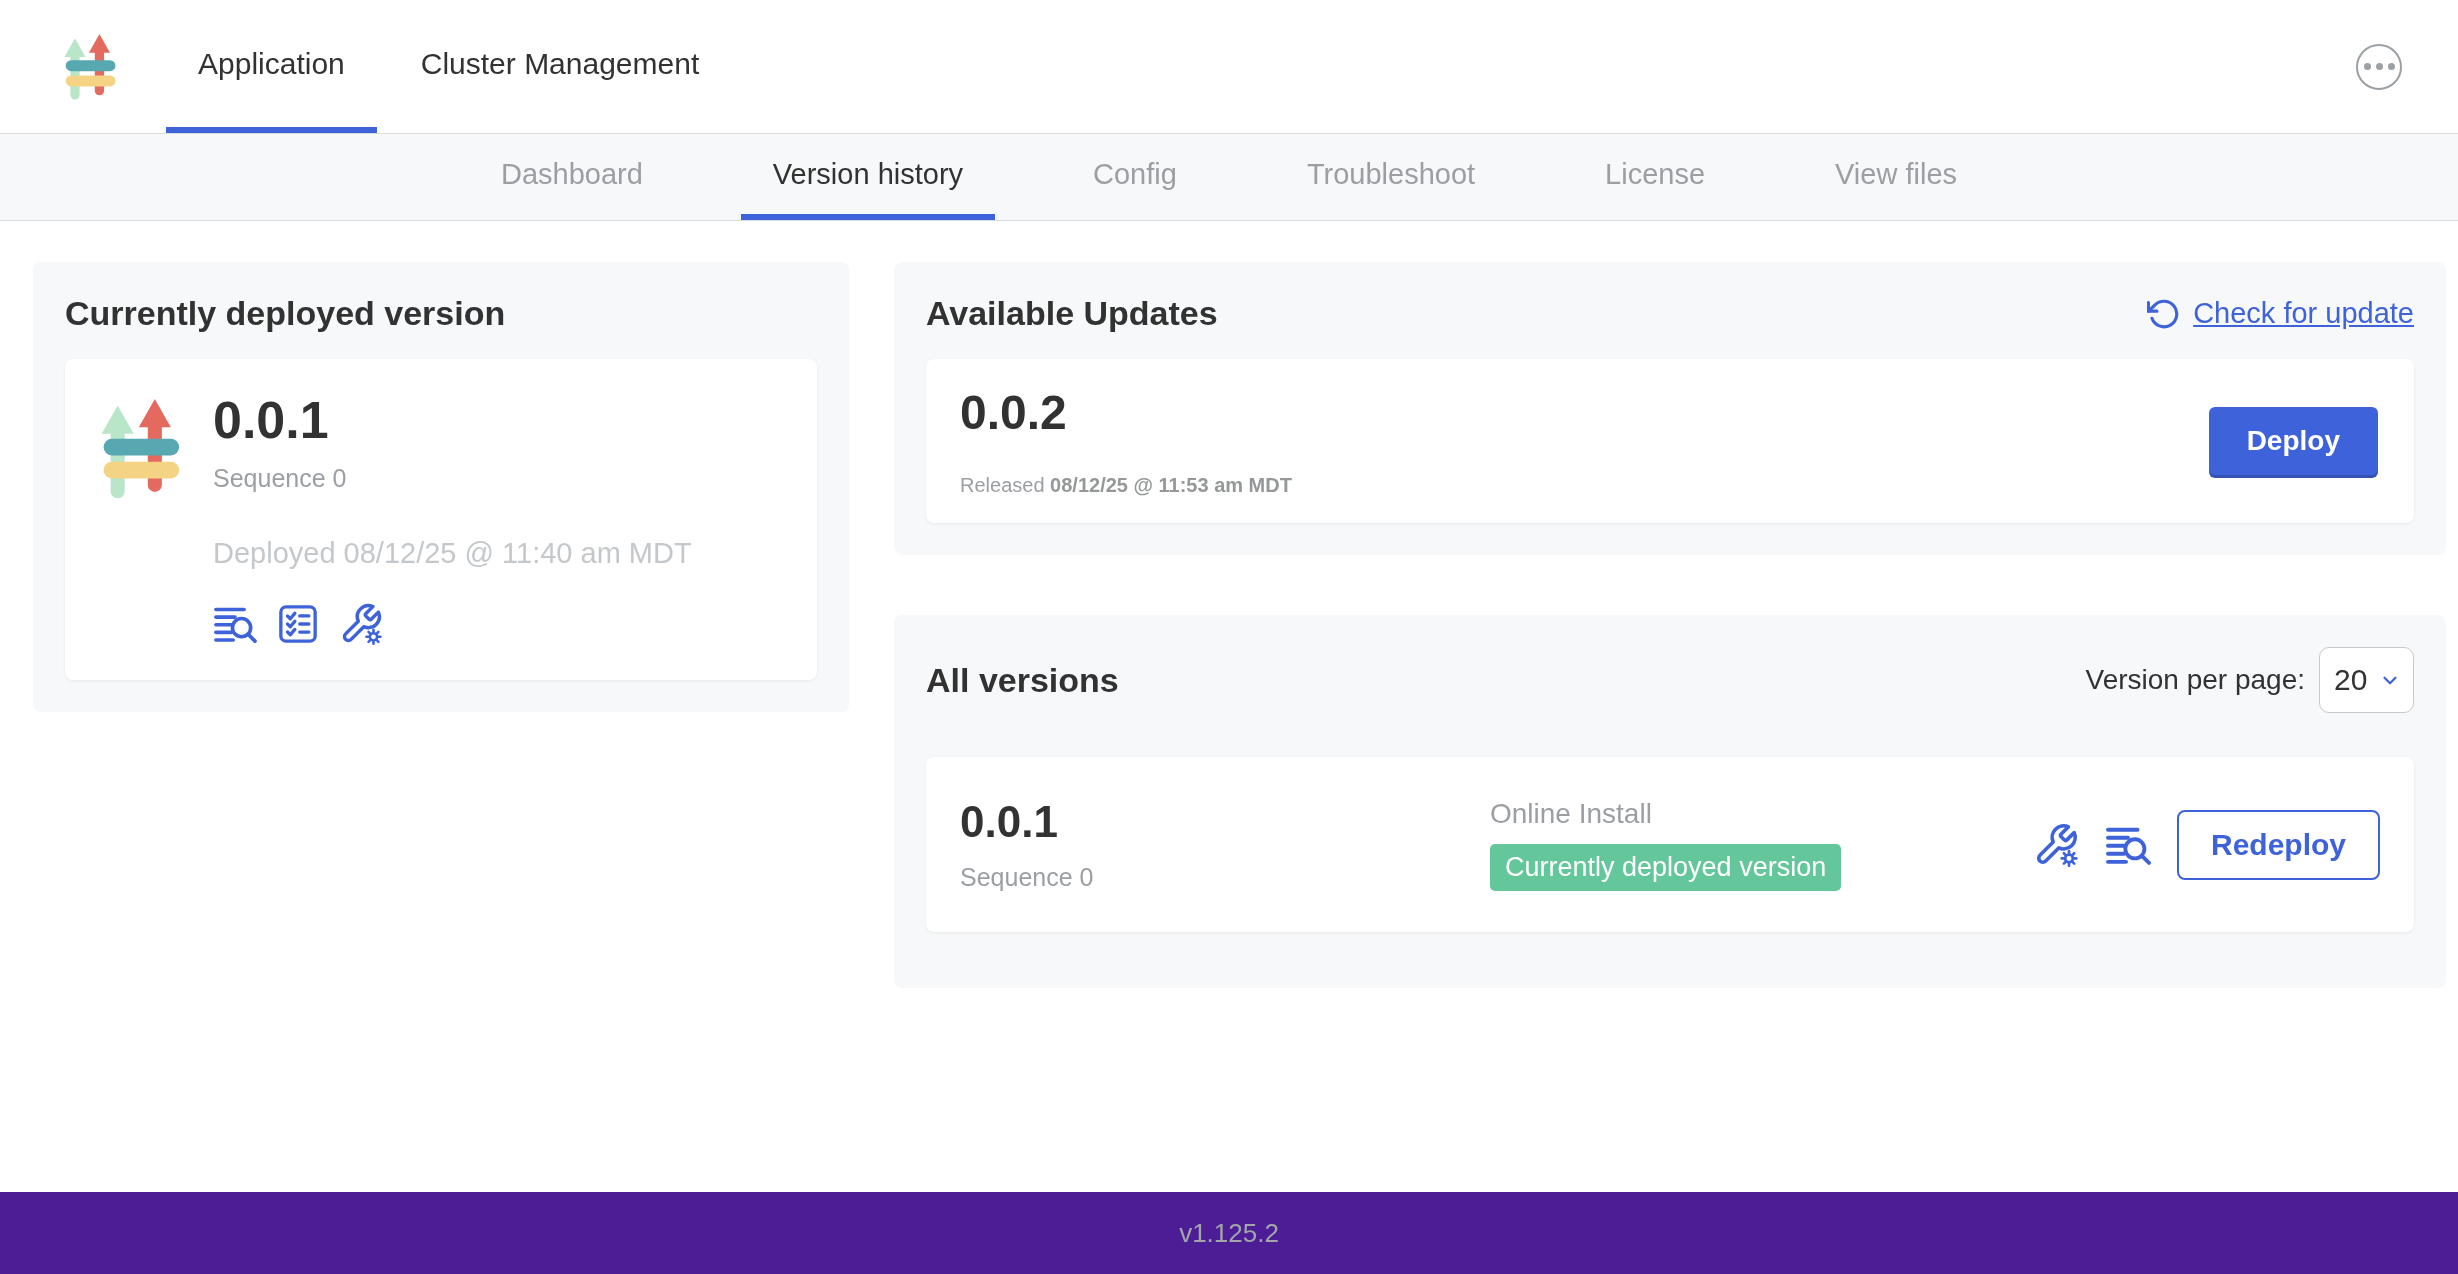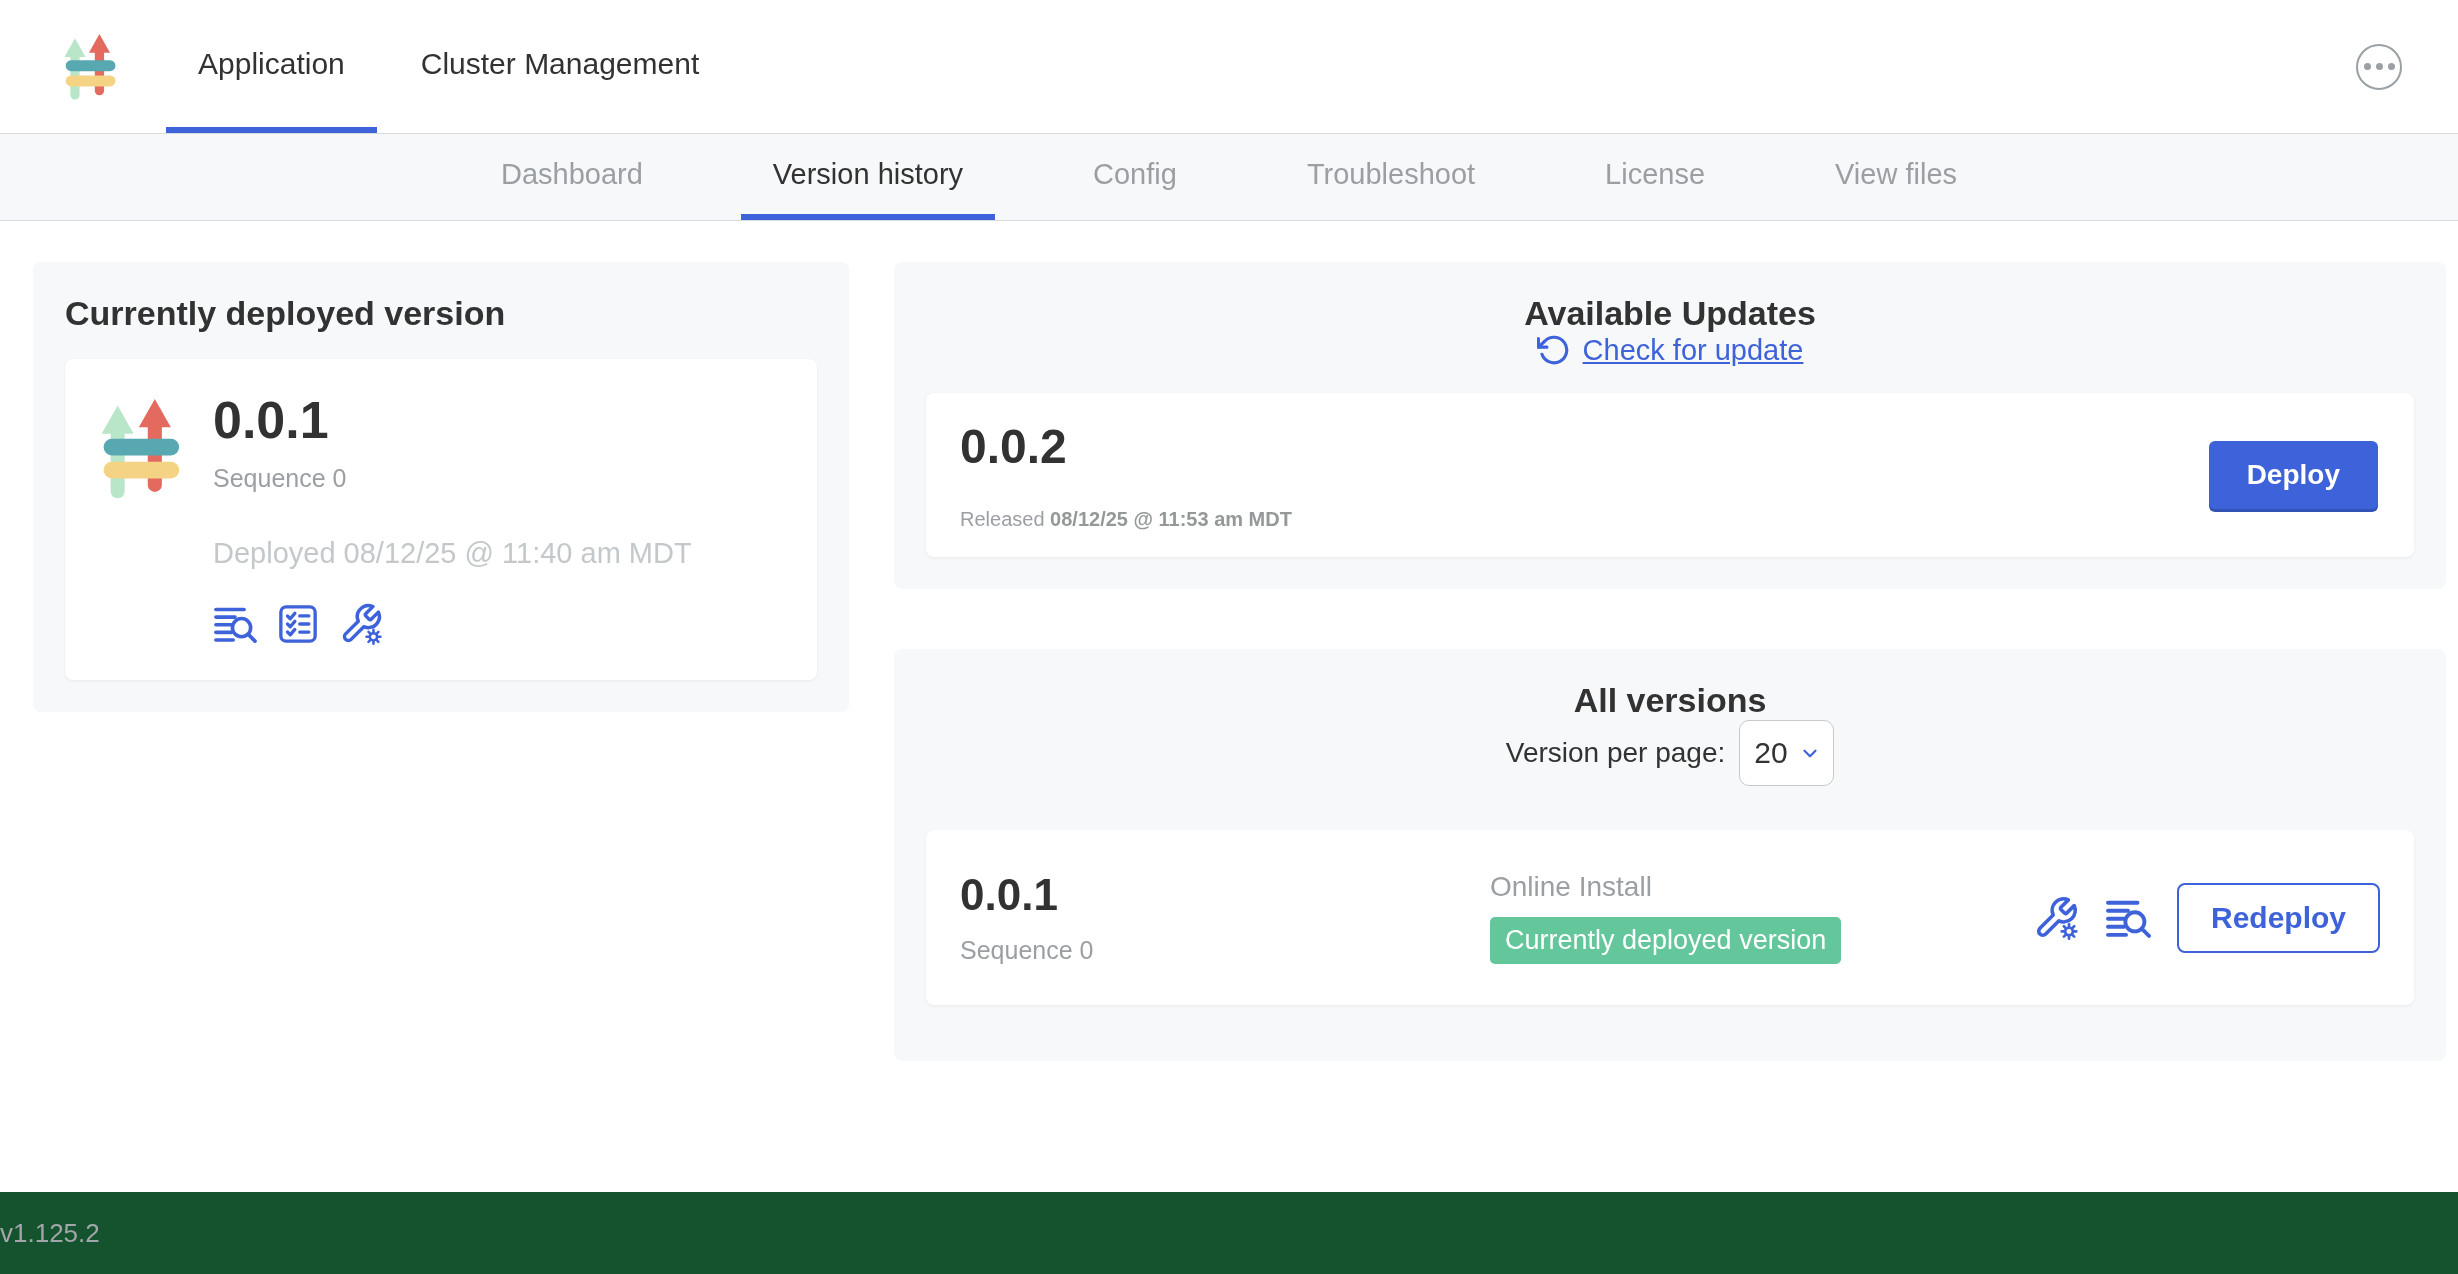--- a/index.html
+++ b/index.html
@@ -58,21 +58,21 @@
   .deployed-card { margin-top:26px; padding:34px 36px; display:flex; gap:30px; }
   .deployed-card .app-icon { flex-shrink:0; margin-top:6px; }
   .ver-big { font-size:52px; font-weight:700; line-height:1.05; color:#323232; }
   .seq { font-size:25px; color:#9b9fa3; margin-top:16px; }
   .deployed-ts { font-size:29px; color:#c4c8cb; margin-top:44px; }
   .icon-row { margin-top:32px; display:flex; align-items:center; gap:20px; }
   .icon-btn { cursor:pointer; display:flex; }
   
   .right-col { flex:1; display:flex; flex-direction:column; gap:60px; min-width:0; }
   .updates-panel { padding:32px; }
-  .panel-head { display:flex; align-items:center; justify-content:space-between;flex-direction:column; }
+  .panel-head { display:flex; align-items:center; justify-content:space-between; }
   .check-link { display:flex; align-items:center; gap:12px; cursor:pointer; }
   .check-link a { font-size:29px; font-weight:500; color:#3e62d9; text-decoration:underline; }
   .update-card { margin-top:26px; padding:26px 34px; display:flex; align-items:center; justify-content:space-between; }
   .ver-mid { font-size:48px; font-weight:700; color:#323232; }
   .released { font-size:20px; color:#9b9fa3; margin-top:34px; }
   .released b { font-weight:700; color:#949899; }
   .btn-primary {
     background:#3e62d9; color:#ffffff; font-size:28px; font-weight:700;
     font-family:"Liberation Sans", sans-serif;
     border:none; border-radius:6px; padding:18px 38px; cursor:pointer;
@@ -96,22 +96,22 @@
     font-size:27px; padding:8px 15px; border-radius:5px;
   }
   .row-actions { display:flex; align-items:center; gap:26px; flex-shrink:0; margin-left:20px; }
   .btn-outline {
     background:#ffffff; color:#3e62d9; font-size:30px; font-weight:700;
     font-family:"Liberation Sans", sans-serif;
     border:2px solid #3e62d9; border-radius:8px; padding:16px 32px; cursor:pointer;
   }
   
   .footer {
-    margin-top:auto; height:82px; background:#14532d; flex-shrink:0;
-    display:flex; align-items:center; justify-content:flex-start;
+    margin-top:auto; height:82px; background:#4c1d95; flex-shrink:0;
+    display:flex; align-items:center; justify-content:center;
   }
   .footer span { font-size:26px; color:#a2a6aa; }
   .ic { stroke:#3e62d9; fill:none; stroke-linecap:round; stroke-linejoin:round; }
 </style>
 </head>
 <body>
 
 <header class="topnav">
   <div class="brand">
     <svg width="54" height="66" viewBox="0 0 64 78">

